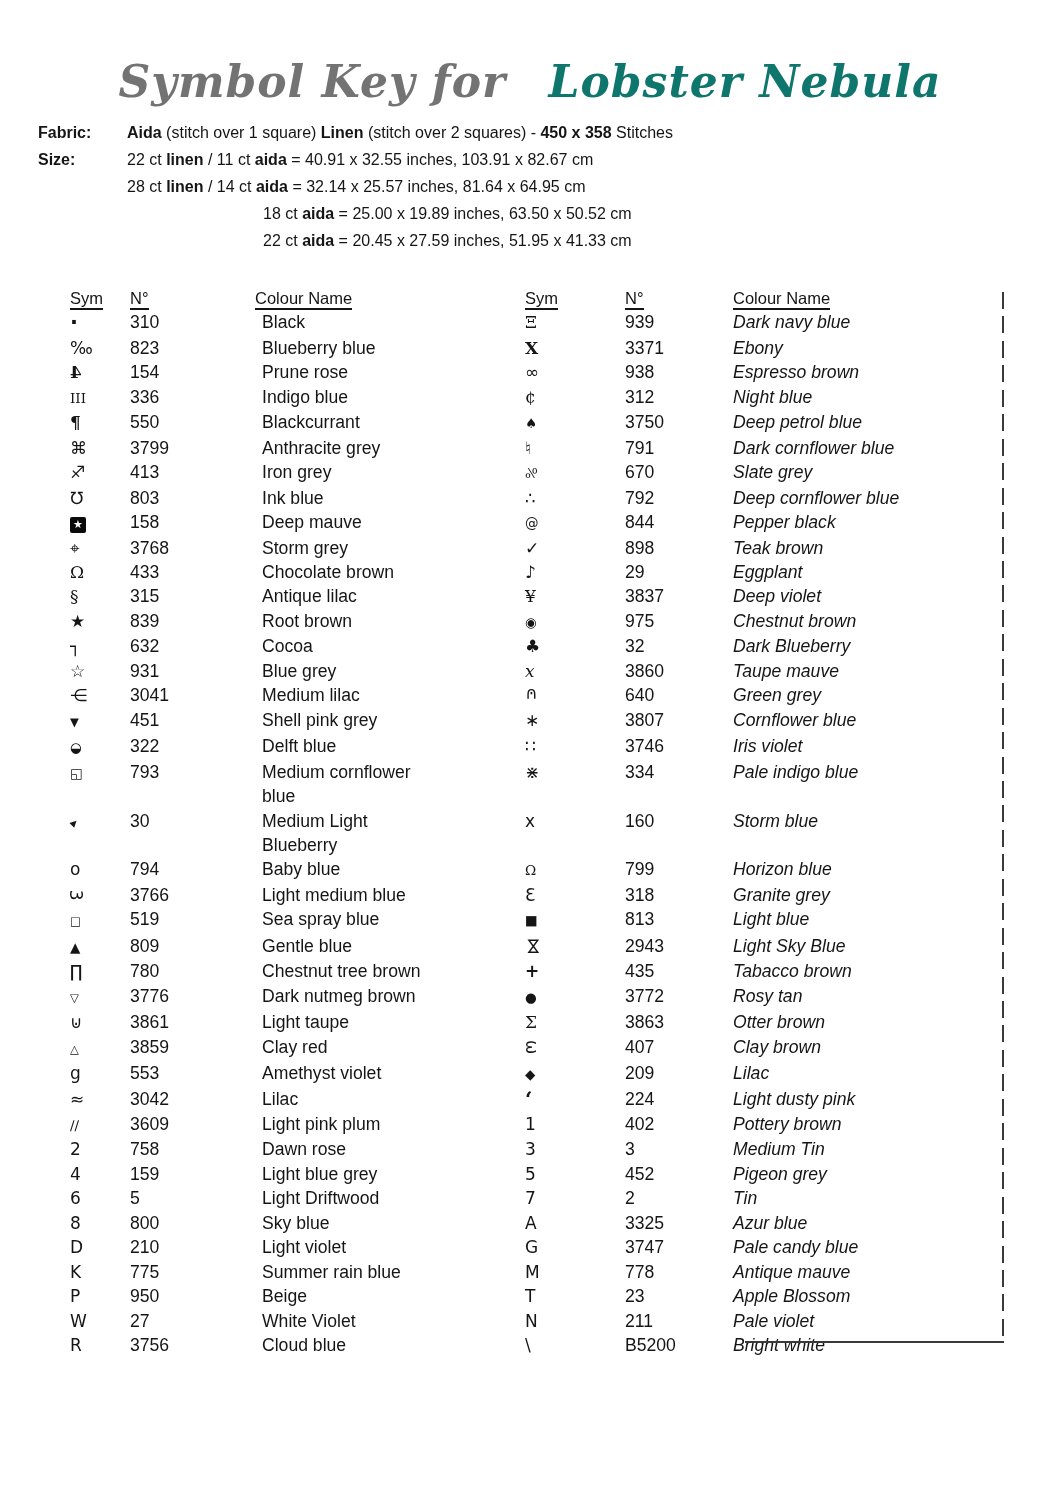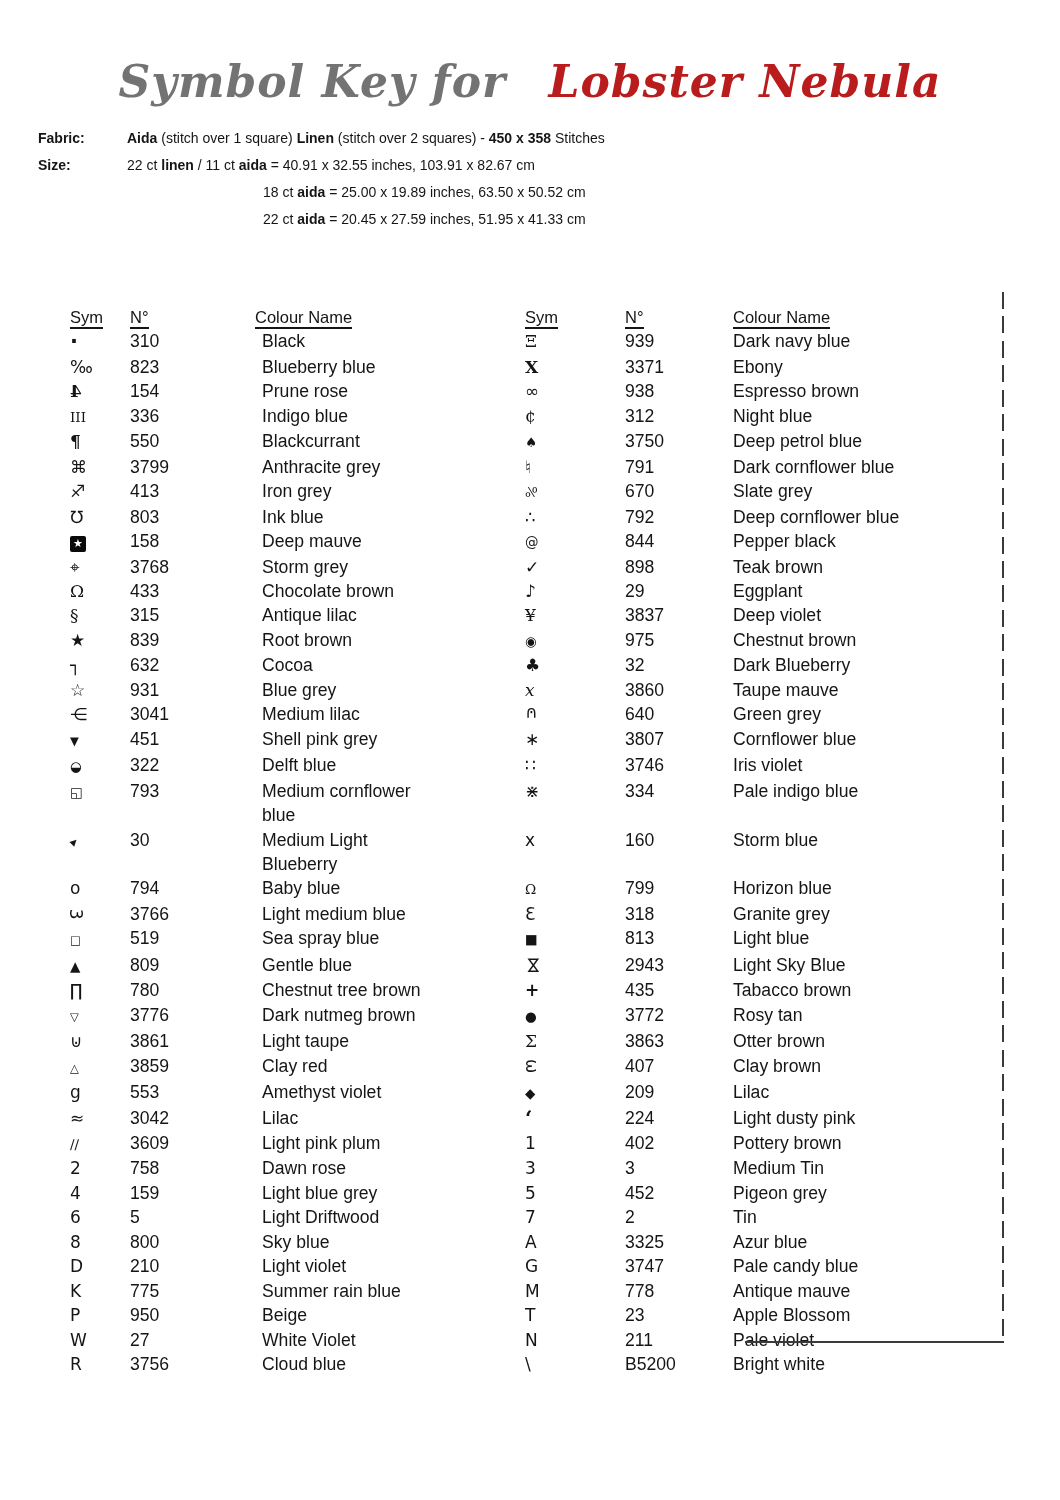--- a/index.html
+++ b/index.html
@@ -12,48 +12,48 @@
   
   .title{
     position:absolute;top:56px;left:0;width:100%;text-align:center;
     font-family:"DejaVu Serif",serif;font-style:italic;font-weight:bold;
     font-size:44px;letter-spacing:1px;white-space:nowrap;
   }
   .title .t-prefix{color:#737373;}
   .title .t-name{margin-left:26px;}
 
   
-  .meta{position:absolute;top:125px;left:38px;font-size:14px;line-height:27px;}
+  .meta{position:absolute;top:119px;left:38px;font-size:16px;line-height:27px;}
   .meta-row{display:flex;}
   .meta-label{font-weight:bold;width:89px;flex:0 0 89px;}
   .size-line.indent{margin-left:136px;}
   .seg-b{font-weight:bold;margin-top:16px;}
 
   
-  .tablewrap{position:absolute;top:286px;left:70px;width:935px;margin-top:19px;}
+  .tablewrap{position:absolute;top:286px;left:70px;width:935px;}
   table.key{border-collapse:collapse;table-layout:fixed;width:935px;font-size:17.6px;}
   table.key td,table.key th{
     padding:0;margin:0;vertical-align:top;line-height:24.45px;height:24.45px;
     font-weight:normal;text-align:left;white-space:normal;
   }
   col.c-sym-l{width:60px;}  col.c-num-l{width:125px;} col.c-name-l{width:270px;}
   col.c-sym-r{width:100px;} col.c-num-r{width:108px;} col.c-name-r{width:272px;}
 
   th.h{font-weight:bold;font-size:16.5px;}
   th.h .u{border-bottom:2px solid #151515;padding-bottom:1px;}
   th.h-sym{text-align:center;}
   th.h-num{text-align:right;}
   th.h-name{padding-left:21px;}
   th.h-name-r{padding-left:27px;}
 
   td.sym-cell{text-align:center;}
   td.num-cell{text-align:right;}
   td.name-l{padding-left:21px;text-indent:7px;}
   td.name-l .nm{display:inline-block;max-width:185px;text-indent:0;vertical-align:top;}
-  td.name-r{padding-left:27px;}
+  td.name-r{padding-left:27px;font-style:italic;}
 
   .sym{
     display:inline-block;font-family:"DejaVu Sans","Liberation Sans",sans-serif;
     font-size:17px;line-height:24.45px;
   }
   .st-serif{font-family:"DejaVu Serif",serif;}
   .st-bold{font-weight:bold;}
   .st-italic{font-style:italic;}
   .st-small{font-size:13.5px;}
   .st-xs{font-size:11.5px;}
@@ -76,32 +76,33 @@
     position:absolute;left:745px;top:1341px;width:259px;height:2px;background:#3a3a3a;
   }
 </style>
 </head>
 <body>
 
 <div class="page">
 
   <div class="title">
     <span class="t-prefix">Symbol Key for</span>
-    <span class="t-name" style="color: #b91c1c;">Lobster Nebula</span>
+    <span class="t-name" style="color: #0f766e;">Lobster Nebula</span>
   </div>
 
   <div class="meta">
     <div class="meta-row">
       <span class="meta-label">Fabric:</span>
       <span id="fabric-segs"><span class="seg-b">Aida</span><span>  (stitch over 1 square)   </span><span class="seg-b">Linen</span><span>  (stitch over 2 squares) -  </span><span class="seg-b">450 x 358</span><span> Stitches</span></span>
     </div>
     <div class="meta-row">
       <span class="meta-label">Size:</span>
       <div id="size-lines">
           <div class="size-line"><span>22 ct </span><span class="seg-b">linen</span><span> / 11 ct </span><span class="seg-b">aida</span><span> = 40.91 x 32.55 inches, 103.91 x 82.67 cm</span></div>
+          <div class="size-line"><span>28 ct </span><span class="seg-b">linen</span><span> / 14 ct </span><span class="seg-b">aida</span><span> = 32.14 x 25.57 inches, 81.64 x 64.95 cm</span></div>
           <div class="size-line indent"><span>18 ct </span><span class="seg-b">aida</span><span>  = 25.00 x 19.89 inches, 63.50 x 50.52 cm</span></div>
           <div class="size-line indent"><span>22 ct </span><span class="seg-b">aida</span><span> = 20.45 x 27.59 inches, 51.95 x 41.33 cm</span></div>
         </div>
     </div>
   </div>
 
   <div class="tablewrap">
     <table class="key">
       <colgroup>
         <col class="c-sym-l">

